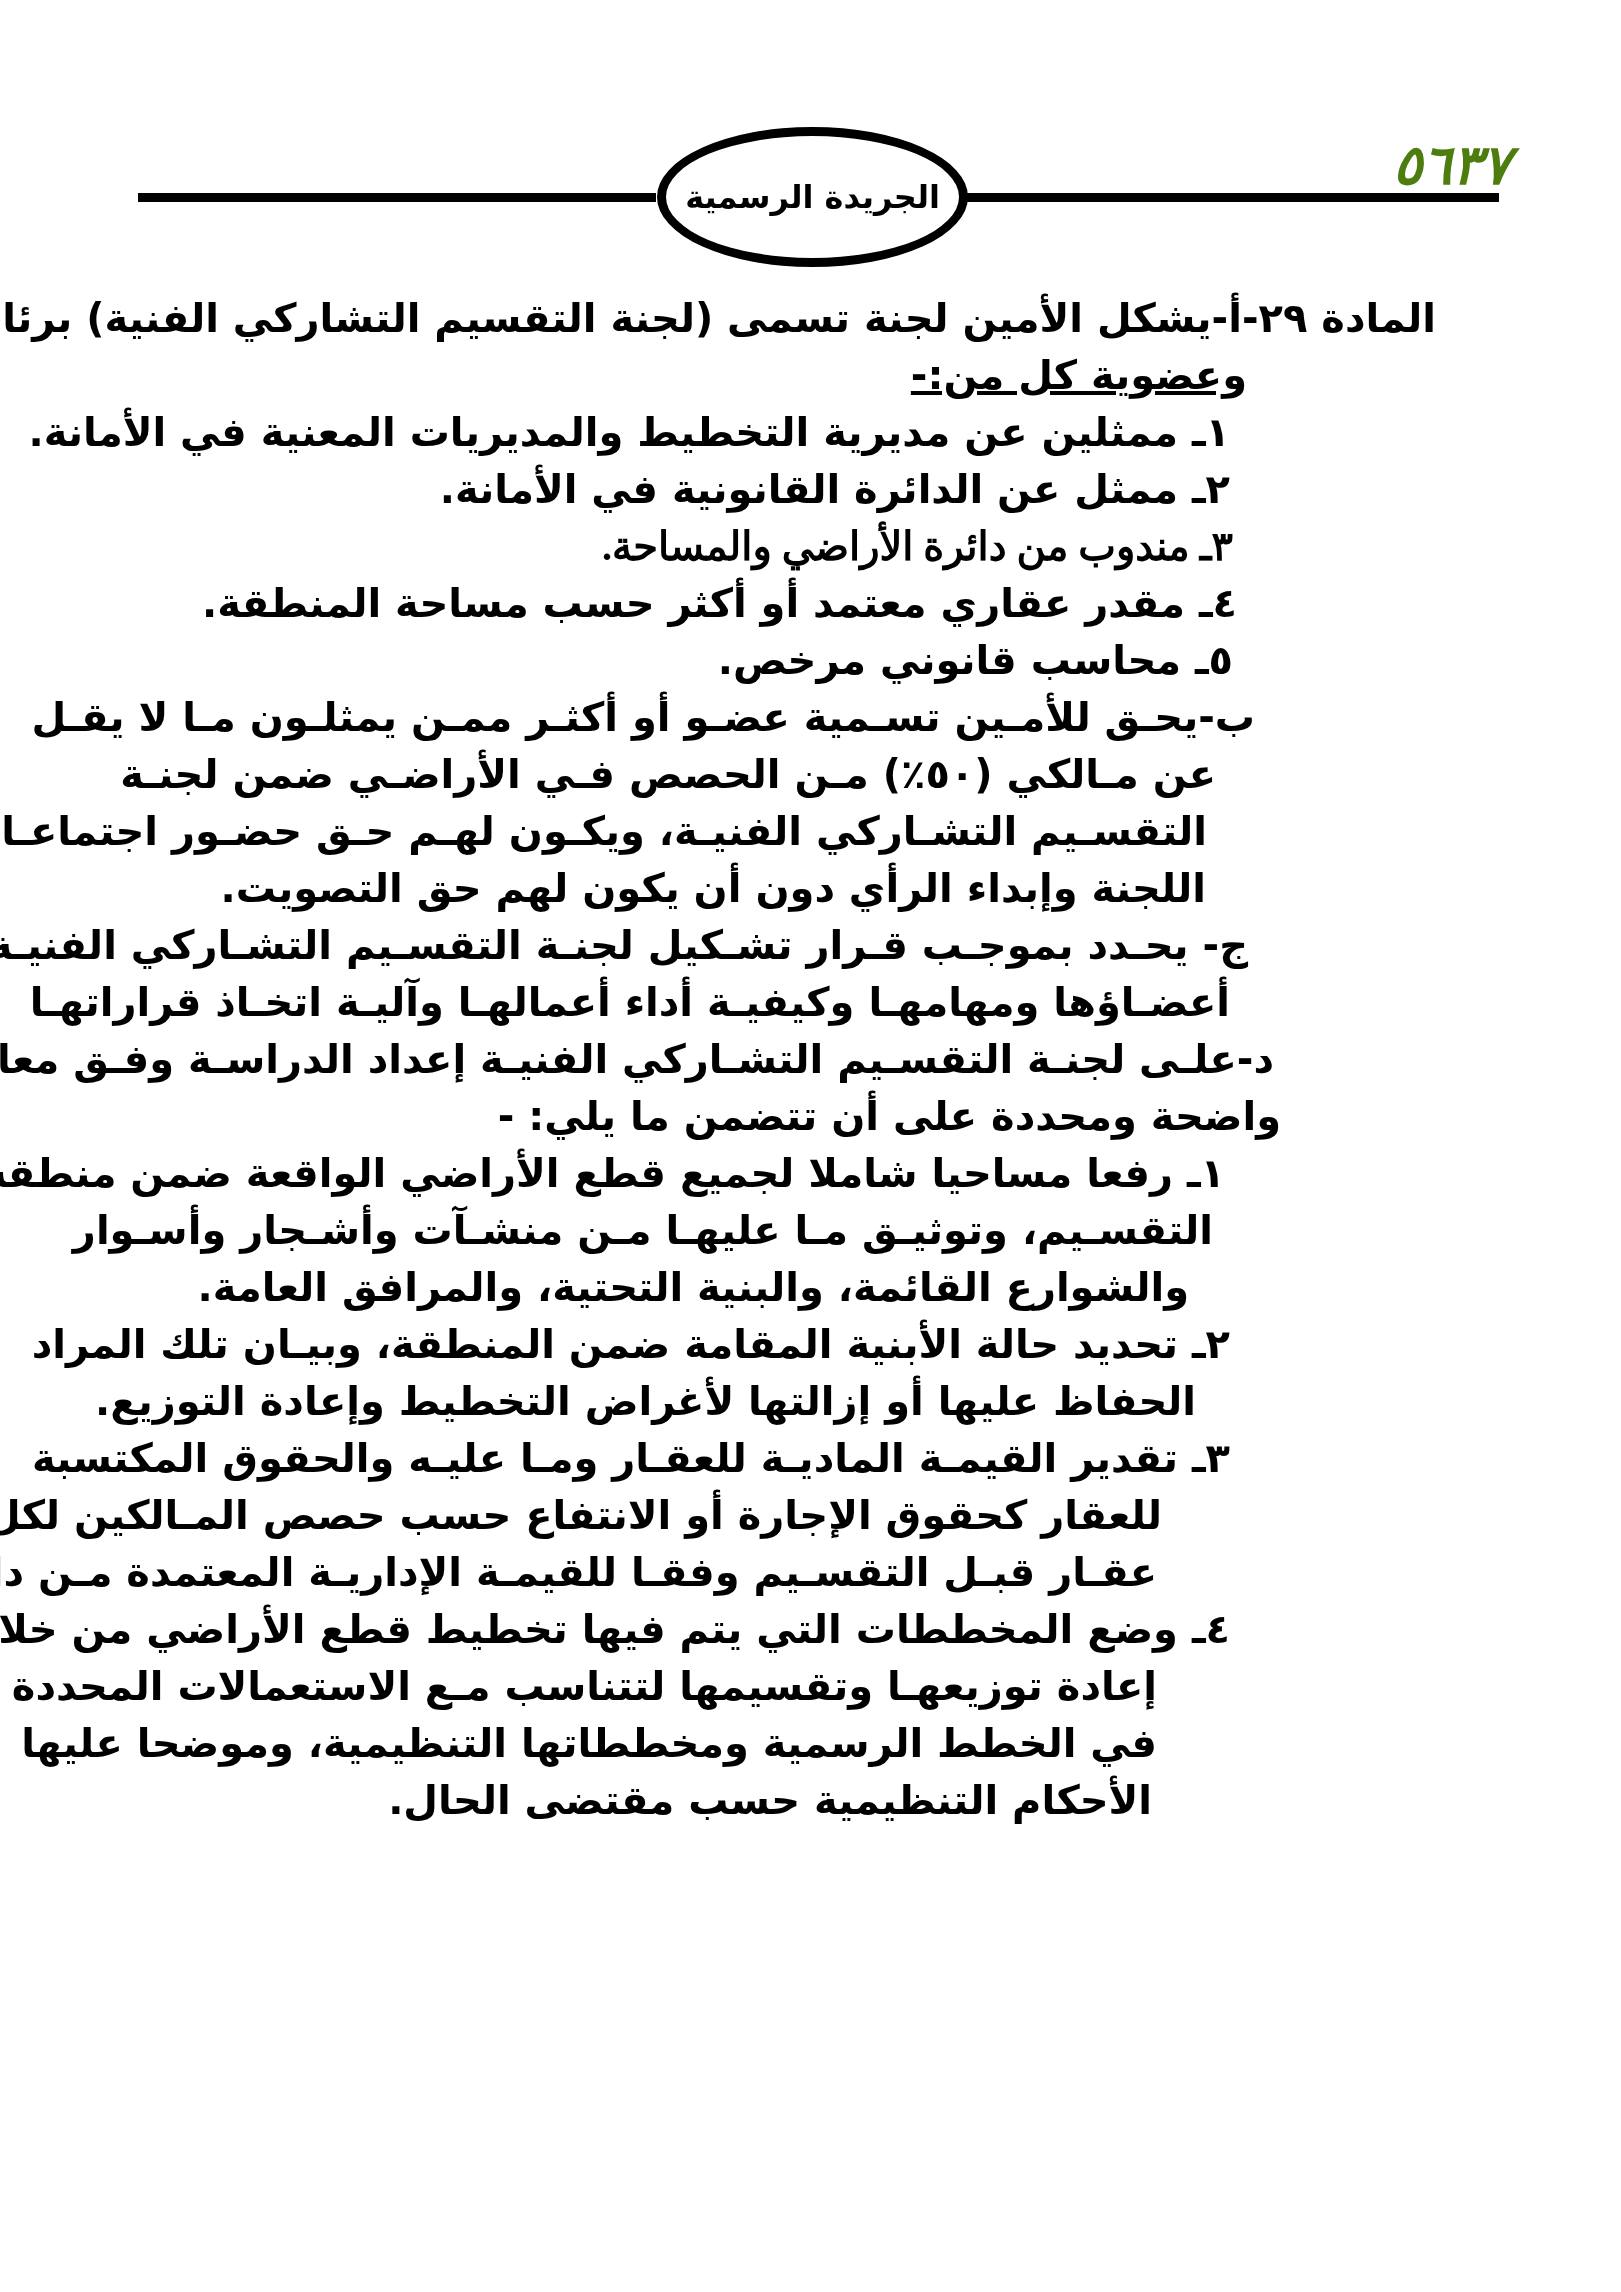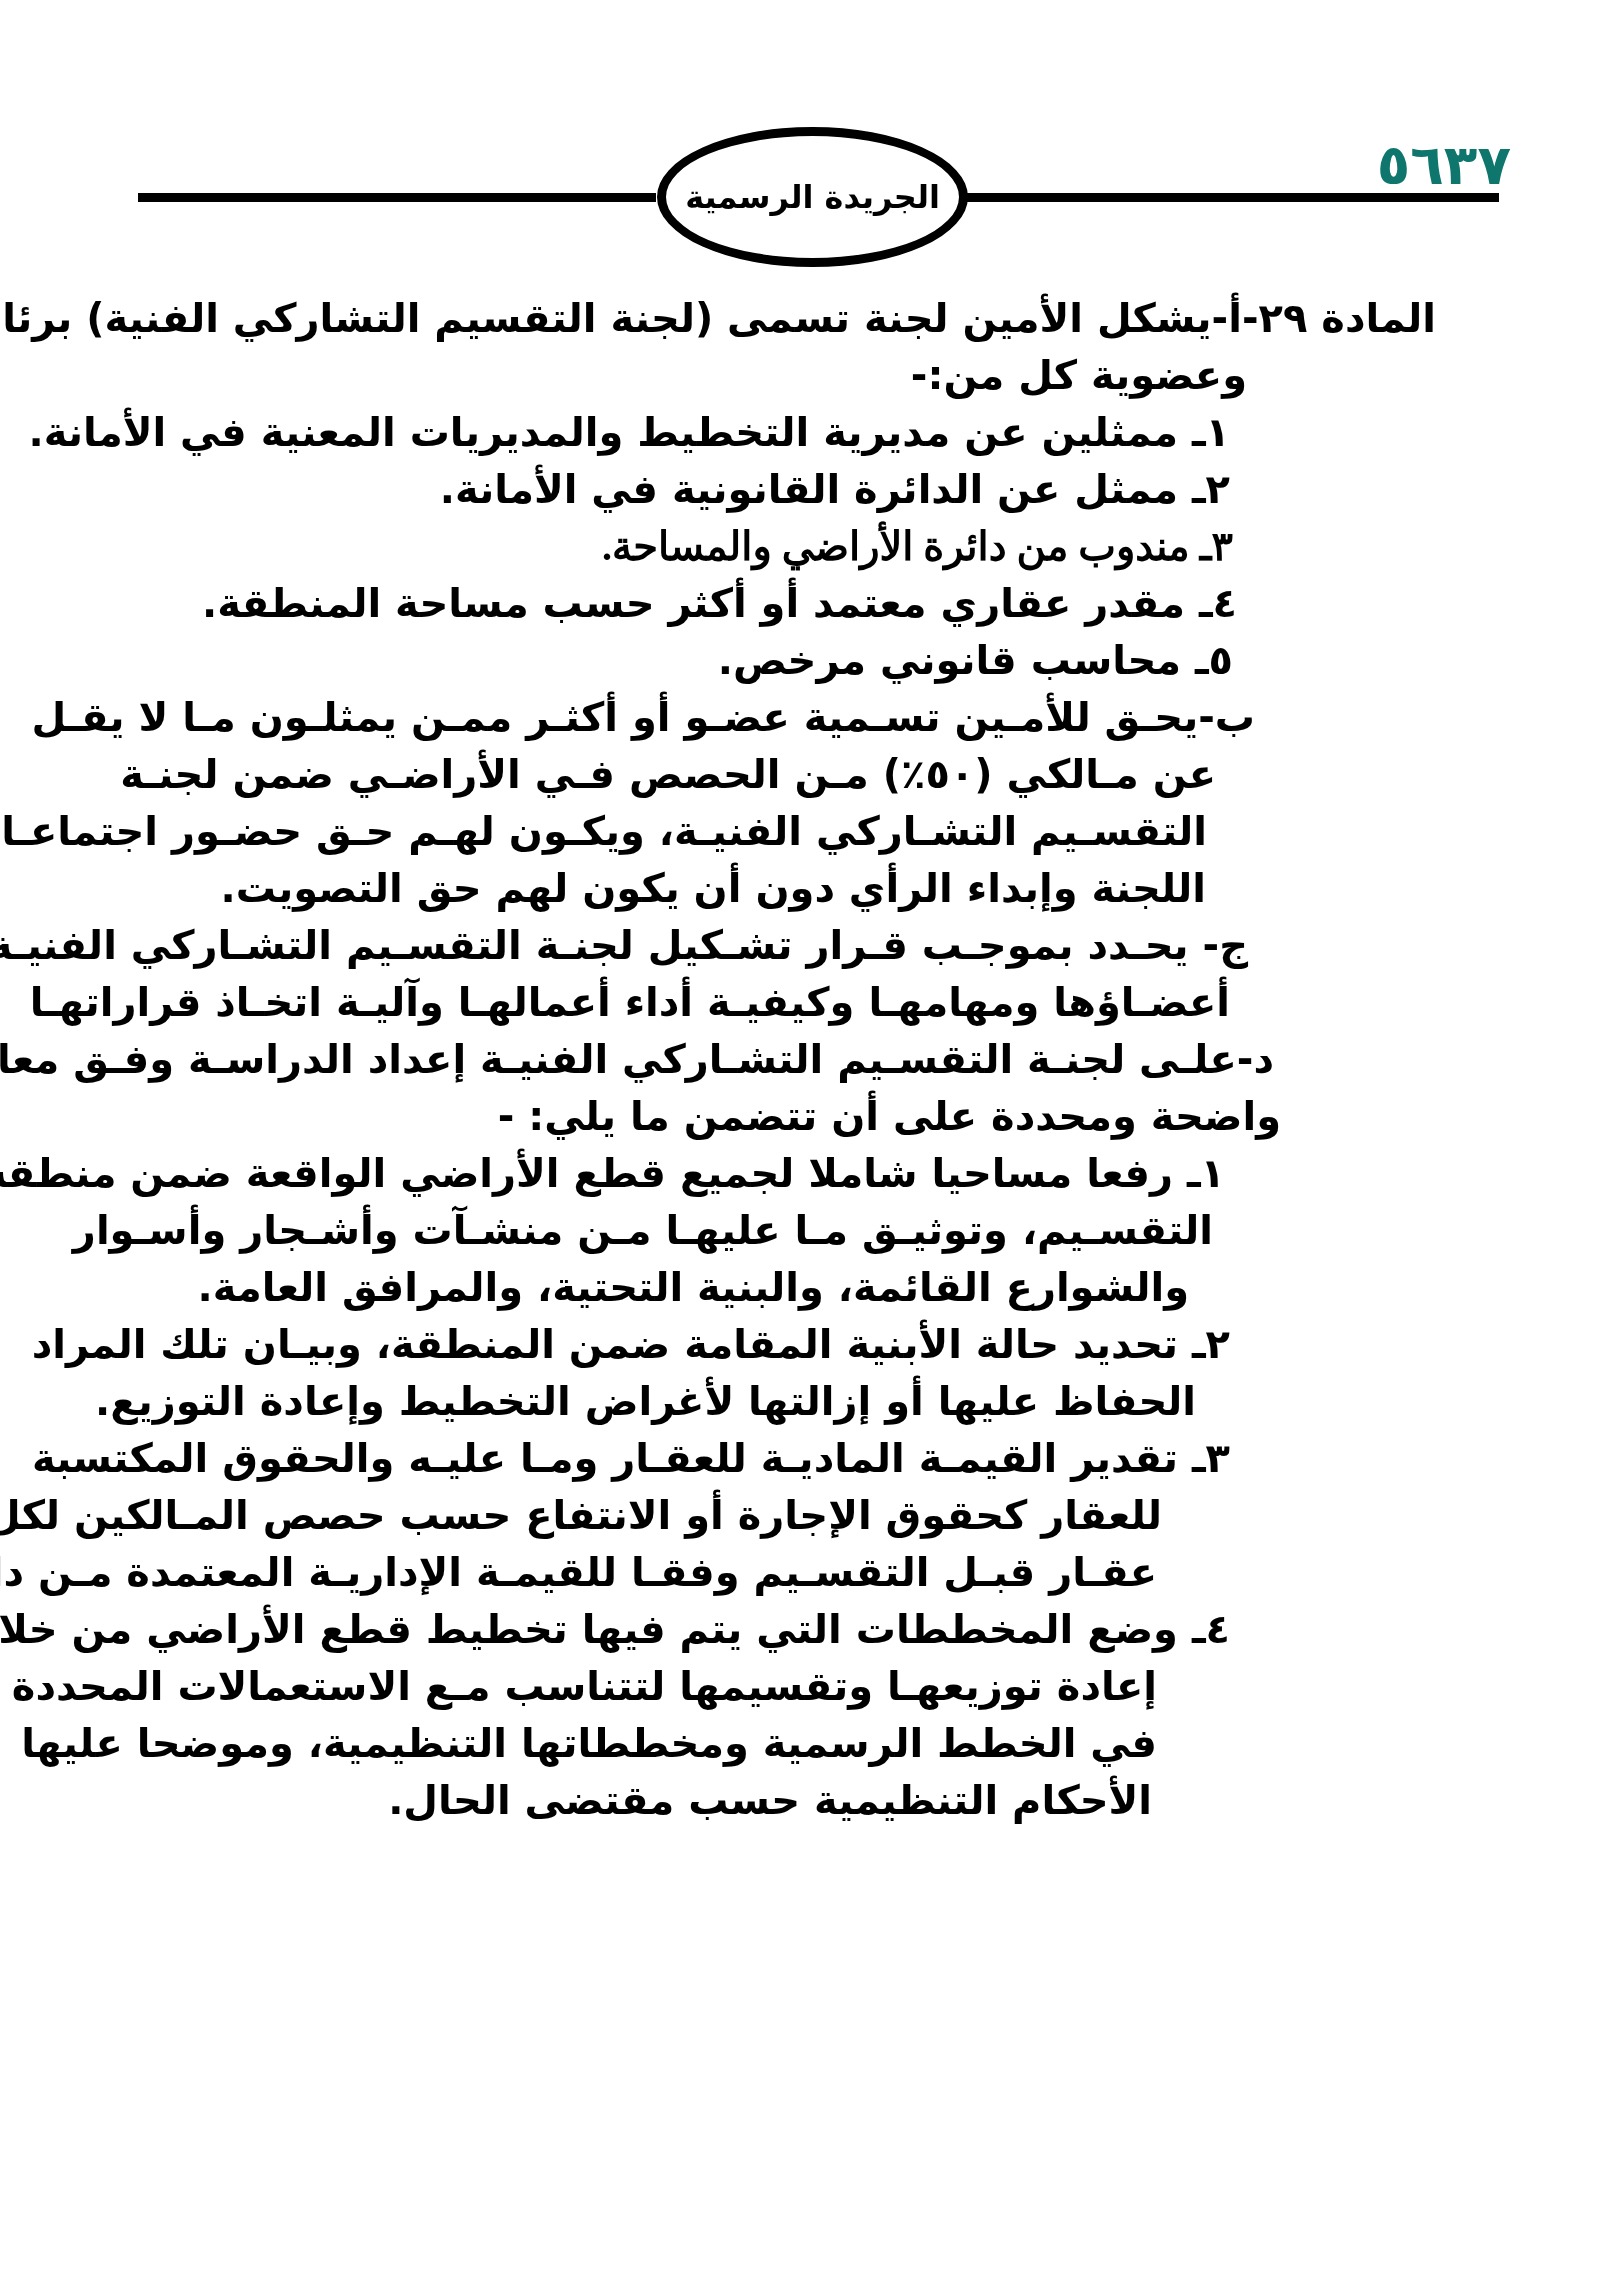--- a/index.html
+++ b/index.html
@@ -15,22 +15,23 @@
     position:absolute;inset:0;
     z-index:0;
     pointer-events:none;
   }
   .wm-tile{position:absolute;width:0;height:0;}
   
   .content{position:absolute;inset:0;z-index:1;}
   .pageno{
     position:absolute;
     top:133px;right:110px;
-    font-size:55px;font-weight:bold;color:#0f766e;
+    font-size:55px;font-weight:bold;color:#4d7c0f;
     letter-spacing:2px;
+    font-style:italic;
   }
   .rule{position:absolute;height:8.8px;background:#000;top:193px;}
   .rule-left{left:138px;width:518px;}
   .rule-right{left:967px;width:532px;}
   .oval{
     position:absolute;
     left:657px;top:127px;width:311px;height:140px;
     border:9.8px solid #000;border-radius:50%;
     box-sizing:border-box;
     display:flex;align-items:center;justify-content:center;
@@ -76,21 +77,21 @@
 
     <div class="rule rule-left"></div>
     <div class="rule rule-right"></div>
 
     <div class="oval">
       <span>الجريدة الرسمية</span>
     </div>
 
     <div id="body-text">
         <div class="doc-line" style="margin-right: 0px;">المادة ٢٩-أ-يشكل الأمين لجنة تسمى (لجنة التقسيم التشاركي الفنية) برئاسة</div>
-        <div class="doc-line" style="margin-right: 189px;">وعضوية كل من:-</div>
+        <div class="doc-line" style="margin-right: 189px; text-decoration: underline;">وعضوية كل من:-</div>
         <div class="doc-line" style="margin-right: 206px;">١ـ ممثلين عن مديرية التخطيط والمديريات المعنية في الأمانة.</div>
         <div class="doc-line" style="margin-right: 206px;">٢ـ ممثل عن الدائرة القانونية في الأمانة.</div>
         <div class="doc-line" style="margin-right: 203px; font-family: Liberation Serif, serif;">٣ـ  مندوب من دائرة الأراضي والمساحة.</div>
         <div class="doc-line" style="margin-right: 199px;">٤ـ مقدر عقاري معتمد أو أكثر حسب مساحة المنطقة.</div>
         <div class="doc-line" style="margin-right: 203px;">٥ـ محاسب قانوني مرخص.</div>
         <div class="doc-line" style="margin-right: 181px;">ب-يحـق للأمـين تسـمية عضـو أو أكثـر ممـن يمثلـون مـا لا يقـل</div>
         <div class="doc-line" style="margin-right: 220px;">عن مـالكي (٥٠٪) مـن الحصص فـي الأراضـي ضمن لجنـة</div>
         <div class="doc-line" style="margin-right: 229px;">التقسـيم التشـاركي الفنيـة، ويكـون لهـم حـق حضـور اجتماعـات</div>
         <div class="doc-line" style="margin-right: 230px;">اللجنة وإبداء الرأي دون أن يكون لهم حق التصويت.</div>
         <div class="doc-line" style="margin-right: 188px;">ج- يحـدد بموجـب قـرار تشـكيل لجنـة التقسـيم التشـاركي الفنيـة</div>

